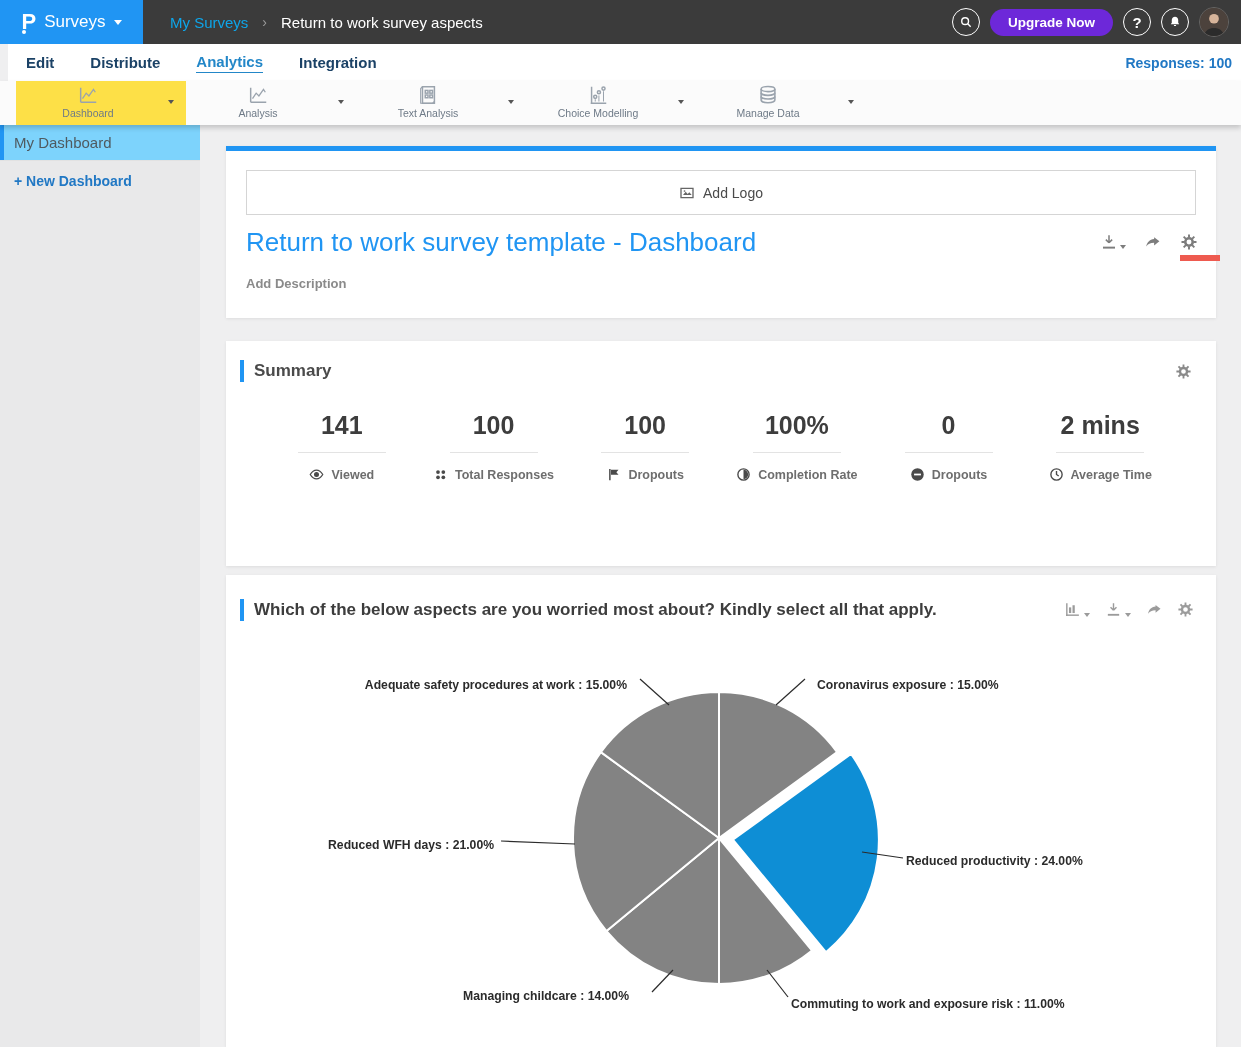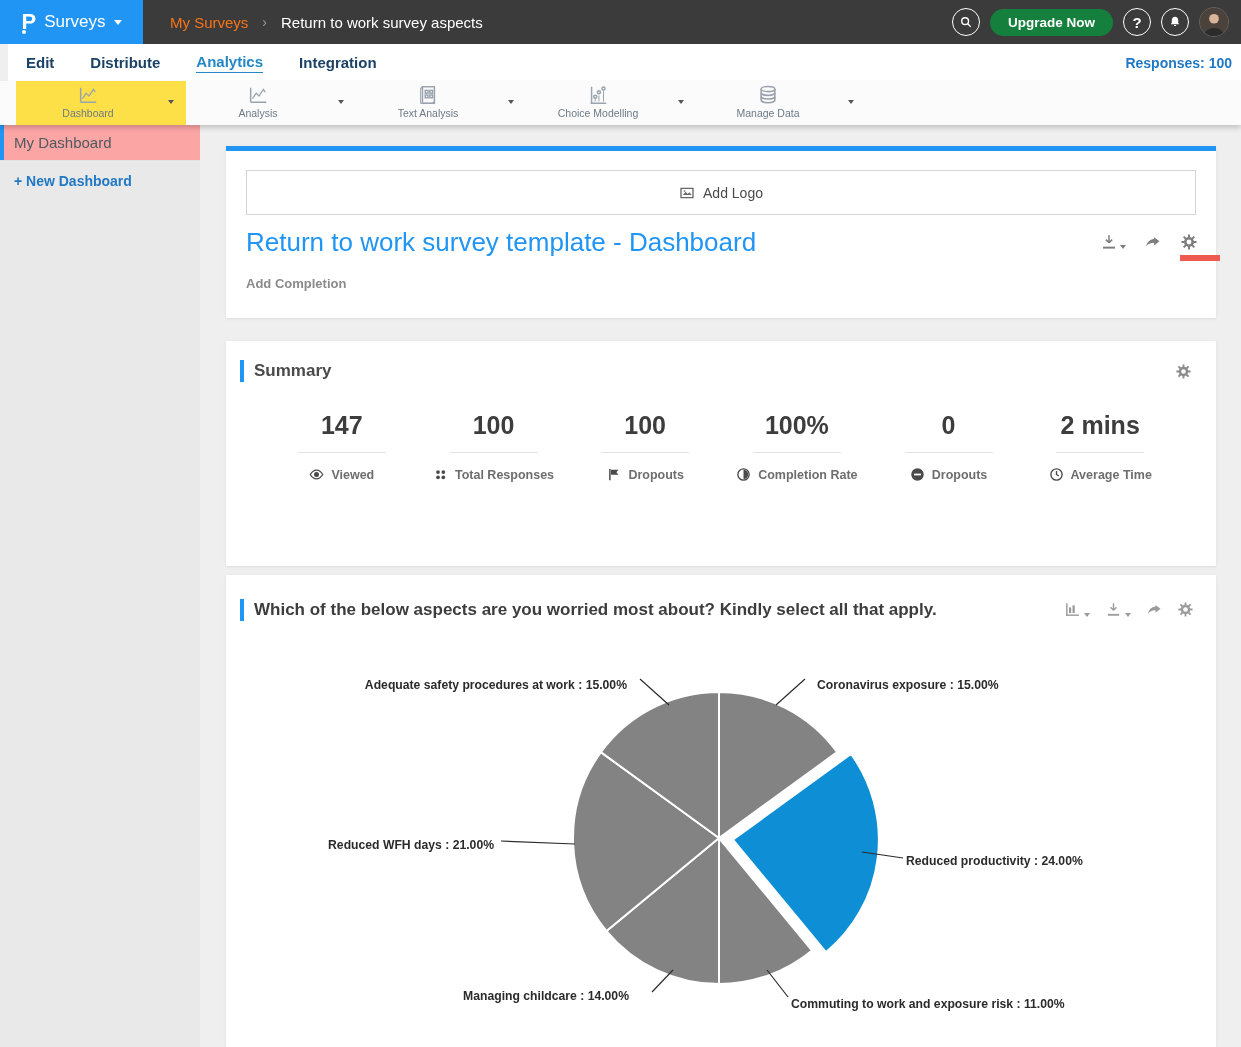--- a/index.html
+++ b/index.html
@@ -9,26 +9,26 @@
 
   
   .topbar { position:absolute; left:0; top:0; width:1241px; height:44px; background:#3b3b3b; display:flex; align-items:center; }
   .logoblock { position:absolute; left:0; top:0; width:143px; height:44px; background:#2095f3; display:flex; align-items:center; justify-content:center; gap:8px; cursor:pointer; }
   .logo-p { position:relative; color:#fff; font-weight:700; font-size:22px; line-height:1; }
   .logo-p .dot { position:absolute; left:1px; bottom:-1px; width:4px; height:4px; background:#fff; border-radius:50%; }
   .product { color:#fff; font-size:17px; }
   .caret { display:inline-block; width:0; height:0; border-left:4.5px solid transparent; border-right:4.5px solid transparent; border-top:5px solid currentColor; vertical-align:middle; }
   .caret.small { border-left-width:3.5px; border-right-width:3.5px; border-top-width:4px; }
   .breadcrumb { position:absolute; left:170px; top:0; height:44px; display:flex; align-items:center; gap:14px; font-size:15px; }
-  .bc-parent { color:#f97316; cursor:pointer; }
+  .bc-parent { color:#0ea5e9; cursor:pointer; }
   .bc-sep { color:#9a9a9a; font-size:14px; }
   .bc-current { color:#ffffff; }
   .top-actions { position:absolute; right:12px; top:0; height:44px; display:flex; align-items:center; gap:10px; }
   .circle-btn { width:28px; height:28px; border:1.6px solid #fff; border-radius:50%; display:flex; align-items:center; justify-content:center; color:#fff; cursor:pointer; font-weight:700; font-size:15px; }
-  .upgrade { height:27px; border:none; border-radius:14px; background:#15803d; color:#fff; font-weight:700; font-size:13.5px; padding:0 18px; cursor:pointer; font-family:inherit; }
+  .upgrade { height:27px; border:none; border-radius:14px; background:#6d28d9; color:#fff; font-weight:700; font-size:13.5px; padding:0 18px; cursor:pointer; font-family:inherit; }
   .avatar { width:30px; height:30px; border-radius:50%; overflow:hidden; border:1px solid #666; cursor:pointer; background:#4c423c; }
 
   
   .surveynav { position:absolute; left:8px; top:44px; width:1241px; height:37px; background:#fff; }
   .nav-items { position:absolute; left:18px; top:0; height:37px; display:flex; align-items:center; gap:36px; }
   .nav-item { font-size:15px; font-weight:600; color:#1b4266; cursor:pointer; text-decoration:none; }
   .nav-item.active { color:#2387c8; border-bottom:1.5px solid #2387c8; padding-bottom:2px; }
   .responses { position:absolute; right:17px; top:0; height:37px; display:flex; align-items:center; color:#2178c4; font-size:14px; font-weight:600; }
 
   
@@ -36,21 +36,21 @@
   .tool-item { position:absolute; top:0; width:170px; height:44px; cursor:pointer; }
   .tool-item.active { background:#fde047; }
   .tool-center { position:absolute; left:0; right:26px; top:3px; display:flex; flex-direction:column; align-items:center; gap:1px; }
   .tool-icon { width:22px; height:22px; color:#9aa3ad; }
   .tool-icon svg { width:100%; height:100%; }
   .tool-label { font-size:10.5px; color:#6e7a87; white-space:nowrap; }
   .tool-caret { position:absolute; right:12px; top:19px; color:#555; }
 
   
   .sidebar { position:absolute; left:0; top:125px; width:200px; height:922px; background:#e9e9ea; }
-  .side-item { position:relative; height:36px; background:#fca5a5; display:flex; align-items:center; padding-left:14px; font-size:15px; color:#4f5a60; cursor:pointer; border-bottom:1px solid #e2e2e2; }
+  .side-item { position:relative; height:36px; background:#7dd3fc; display:flex; align-items:center; padding-left:14px; font-size:15px; color:#4f5a60; cursor:pointer; border-bottom:1px solid #e2e2e2; }
   .side-item .activebar { position:absolute; left:0; top:0; bottom:0; width:4px; background:#2095f3; }
   .side-new { margin:12px 0 0 14px; font-size:14px; color:#2178c4; cursor:pointer; font-weight:600; }
 
   
   .content { position:absolute; left:200px; top:125px; width:1041px; height:922px; background:#efeff0; }
   .card { position:absolute; left:26px; width:990px; background:#fff; box-shadow:0 1px 3px rgba(0,0,0,.08); }
 
   .card-head { top:21px; height:172px; border-top:5px solid #2095f3; }
   .addlogo-box { position:absolute; left:20px; right:20px; top:19px; height:45px; border:1px solid #d5d5d5; display:flex; align-items:center; justify-content:center; gap:8px; cursor:pointer; color:#4a4a4a; font-size:14px; }
   .addlogo-box .icon16 { width:16px; height:16px; color:#666; }
@@ -214,21 +214,21 @@
         <span class="icon16">
           <svg viewBox="0 0 24 24" fill="#666">
               <path d="M3 5h18v14H3z" fill="none" stroke="#666" stroke-width="2"></path>
               <path d="M6 15l4-5 3 3.5L15.5 11l3.5 4z"></path>
               <circle cx="8.3" cy="9" r="1.3"></circle>
             </svg>
         </span>
         <span>Add Logo</span>
       </div>
       <div class="survey-title">Return to work survey template - Dashboard</div>
-      <div class="add-desc">Add Completion</div>
+      <div class="add-desc">Add Description</div>
       <div class="head-icons">
         <span class="hicon">
           <svg viewBox="0 0 24 24" fill="none" stroke="currentColor" stroke-width="2">
               <path d="M12 3v10m0 0l-4.2-4.2M12 13l4.2-4.2"></path>
               <path d="M4 19.5h16" stroke-width="2.6"></path>
             </svg>
           <span class="caret small" style="position:absolute;right:-8px;bottom:2px;color:#7d7d7d"></span>
         </span>
         <span class="hicon" style="margin-left:8px">
           <svg viewBox="0 0 24 24" fill="currentColor">
@@ -255,21 +255,21 @@
       <span class="sec-gear">
         <svg viewBox="0 0 24 24" fill="none" stroke="currentColor">
             <circle cx="12" cy="12" r="5" stroke-width="3.4"></circle>
             <g stroke-width="2.6">
               <path d="M12 2v4M12 18v4M2 12h4M18 12h4M4.9 4.9l2.9 2.9M16.2 16.2l2.9 2.9M19.1 4.9l-2.9 2.9M7.8 16.2l-2.9 2.9"></path>
             </g>
           </svg>
       </span>
       <div class="stats" id="stats-row">
           <div class="stat">
-            <div class="stat-value">147</div>
+            <div class="stat-value">141</div>
             <div class="stat-divider"></div>
             <div class="stat-meta">
               <span class="sicon"><svg viewBox="0 0 24 24" fill="none" stroke="currentColor" stroke-width="2">
                   <path d="M2 12c2.8-4.7 6.1-7 10-7s7.2 2.3 10 7c-2.8 4.7-6.1 7-10 7s-7.2-2.3-10-7z"></path>
                   <circle cx="12" cy="12" r="3" fill="currentColor"></circle>
                 </svg></span>
               <span>Viewed</span>
             </div>
           </div>
           <div class="stat">

